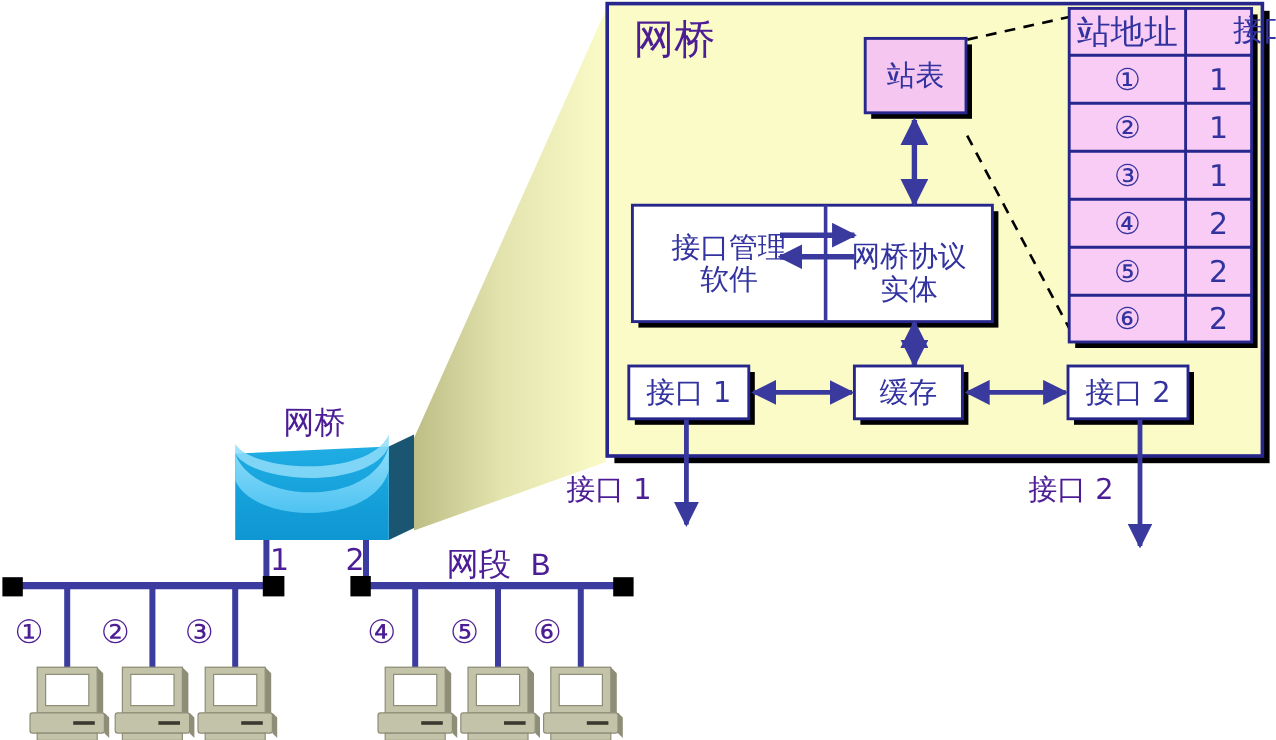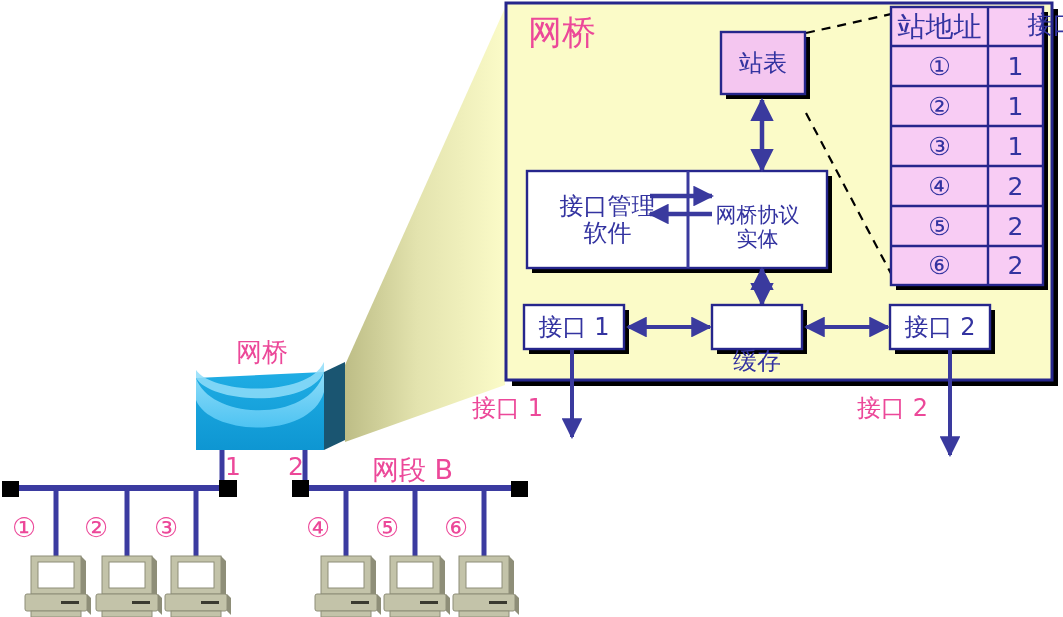--- a/index.html
+++ b/index.html
@@ -1,20 +1,20 @@
 <!DOCTYPE html>
 <html><head>
 <meta charset="utf-8">
 <style>
   html,body{margin:0;padding:0;background:#ffffff;}
   body{width:1063px;height:617px;position:relative;overflow:hidden;
        font-family:"DejaVu Sans","Liberation Sans",sans-serif;}
   #stage{position:absolute;left:0;top:0;width:1063px;height:617px;}
   svg.layer{position:absolute;left:0;top:0;width:1063px;height:617px;overflow:visible;}
-  .lbl{position:absolute;color:#ec4899;white-space:nowrap;}
+  .lbl{position:absolute;color:#4c1d95;white-space:nowrap;}
   .boxtxt{position:absolute;display:flex;align-items:center;justify-content:center;
           text-align:center;color:#3333A0;line-height:1.12;white-space:nowrap;}
   .cell{position:absolute;display:flex;align-items:center;justify-content:center;
         color:#3333A0;}
 </style>
 </head>
 <body>
 
 <div id="stage">
 
@@ -216,27 +216,27 @@
   </svg>
 
   <div class="lbl" style="left:528px;top:10px;font-size:34px;">网桥</div>
 
   <div class="boxtxt" style="left:721px;top:32px;width:84px;height:62px;font-size:24px;">站表</div>
 
   <div class="boxtxt" style="left:527px;top:171px;width:161px;height:97px;font-size:24px;flex-direction:column;">
     <span>接口管理</span>
     <span>软件</span>
   </div>
-  <div class="boxtxt" style="left:688px;top:171px;width:139px;height:113px;font-size:21px;flex-direction:column;">
+  <div class="boxtxt" style="left:688px;top:171px;width:139px;height:113px;font-size:24px;flex-direction:column;">
     <span>网桥协议</span>
     <span>实体</span>
   </div>
 
   <div class="boxtxt" style="left:524px;top:305px;width:100px;height:44px;font-size:24px;">接口 1</div>
-  <div class="boxtxt" style="left:712px;top:305px;width:90px;height:44px;font-size:24px;margin-top:34px;">缓存</div>
+  <div class="boxtxt" style="left:712px;top:305px;width:90px;height:44px;font-size:24px;">缓存</div>
   <div class="boxtxt" style="left:890px;top:305px;width:100px;height:44px;font-size:24px;">接口 2</div>
 
   <div class="lbl" style="left:472px;top:392px;font-size:24px;">接口 1</div>
   <div class="lbl" style="left:857px;top:392px;font-size:24px;">接口 2</div>
 
   <div class="cell" style="left:891px;top:7px;width:97px;height:39px;font-size:28px;">站地址</div>
   <div class="cell" style="left:1025px;top:7px;width:55px;height:34px;font-size:25px;">接口</div>
 
   <div class="cell" style="left:891px;top:46px;width:97px;height:40px;font-size:25px;">①</div>
   <div class="cell" style="left:988px;top:46px;width:55px;height:40px;font-size:25px;">1</div>
@@ -254,21 +254,21 @@
   <div class="cell" style="left:988px;top:206px;width:55px;height:40px;font-size:25px;">2</div>
 
   <div class="cell" style="left:891px;top:246px;width:97px;height:39px;font-size:25px;">⑥</div>
   <div class="cell" style="left:988px;top:246px;width:55px;height:39px;font-size:25px;">2</div>
 
   <div class="lbl" style="left:236px;top:335px;font-size:26px;">网桥</div>
 
   <div class="lbl" style="left:225px;top:452px;font-size:25px;">1</div>
   <div class="lbl" style="left:288px;top:452px;font-size:25px;">2</div>
 
-  <div class="lbl" style="left:372px;top:452px;font-size:27px;">网段 B</div>
+  <div class="lbl" style="left:372px;top:452px;font-size:27px;font-family:Liberation Mono, monospace;">网段 B</div>
 
   <div class="lbl" style="left:12px;top:512px;font-size:27px;">①</div>
   <div class="lbl" style="left:84px;top:512px;font-size:27px;">②</div>
   <div class="lbl" style="left:154px;top:512px;font-size:27px;">③</div>
 
   <div class="lbl" style="left:306px;top:512px;font-size:27px;">④</div>
   <div class="lbl" style="left:375px;top:512px;font-size:27px;">⑤</div>
   <div class="lbl" style="left:444px;top:512px;font-size:27px;">⑥</div>
 
 </div>

